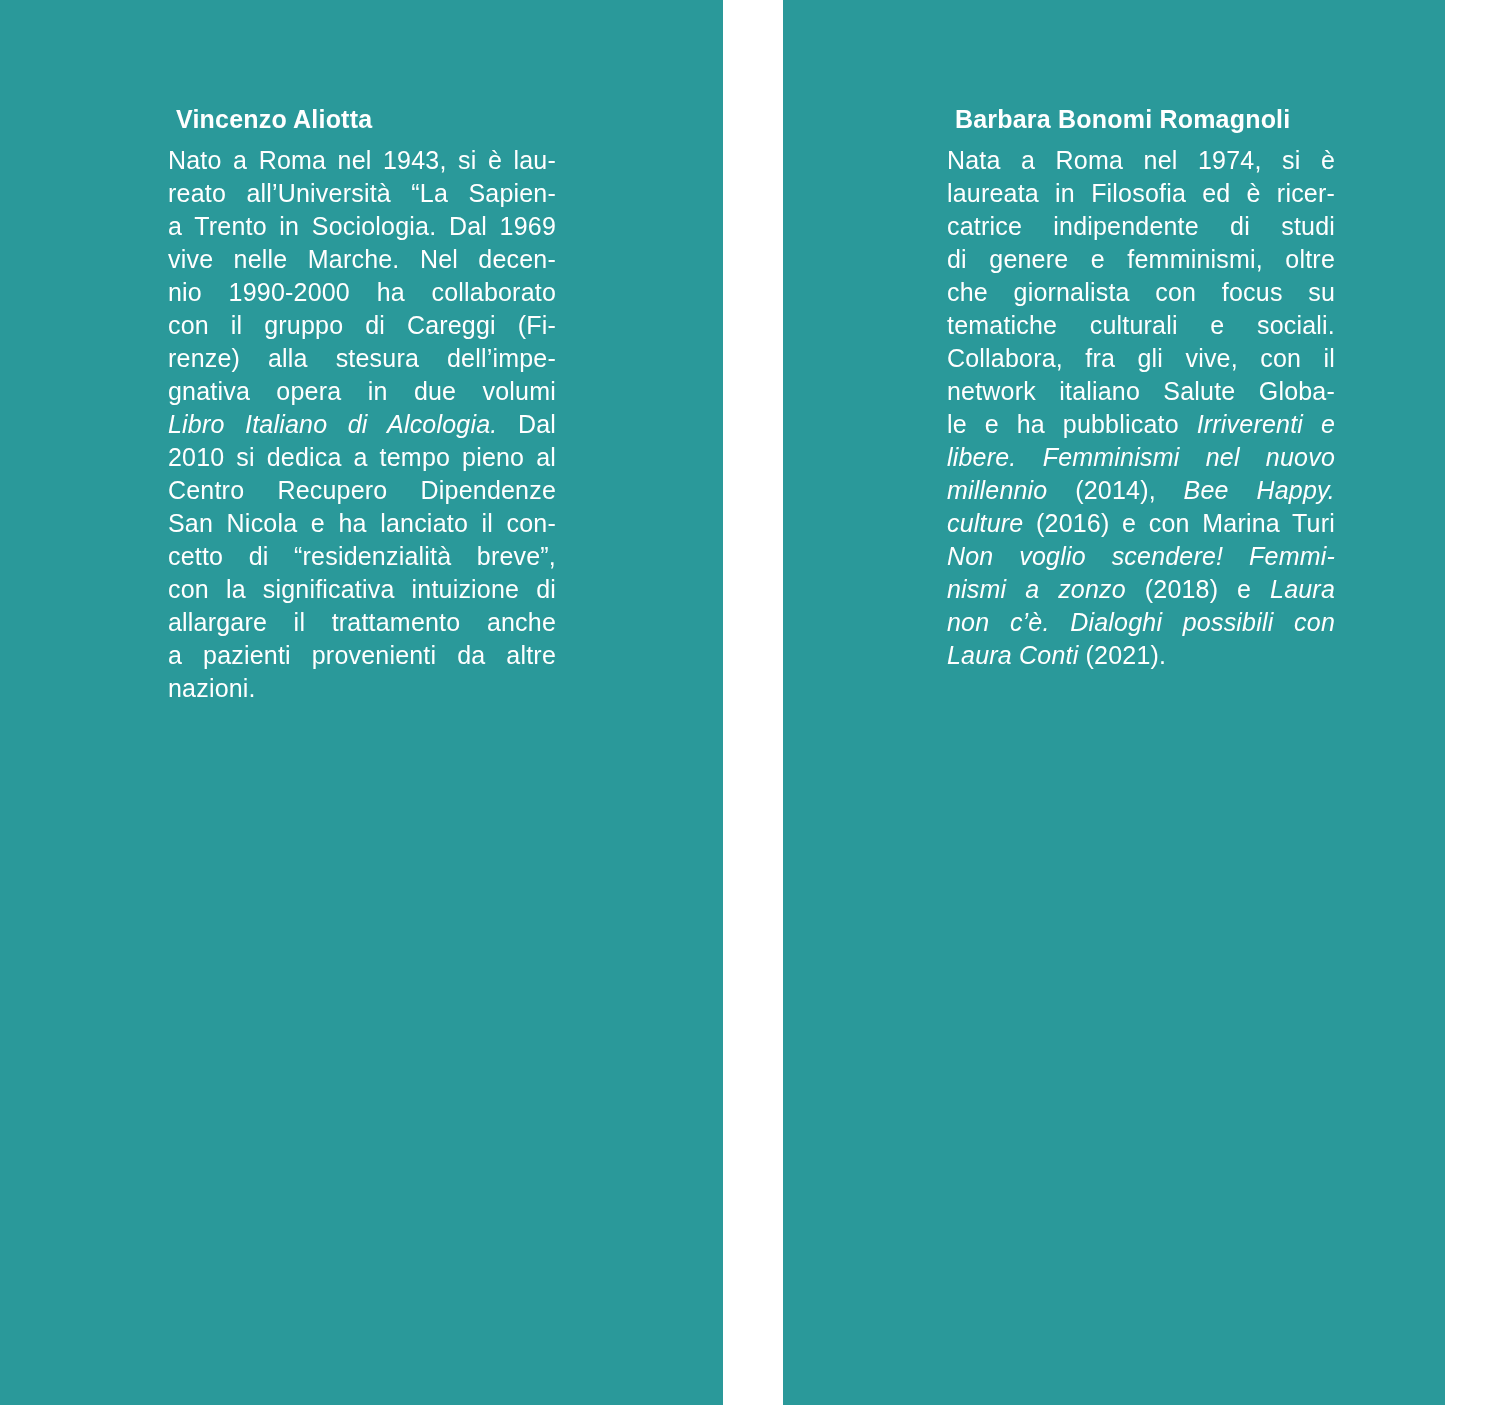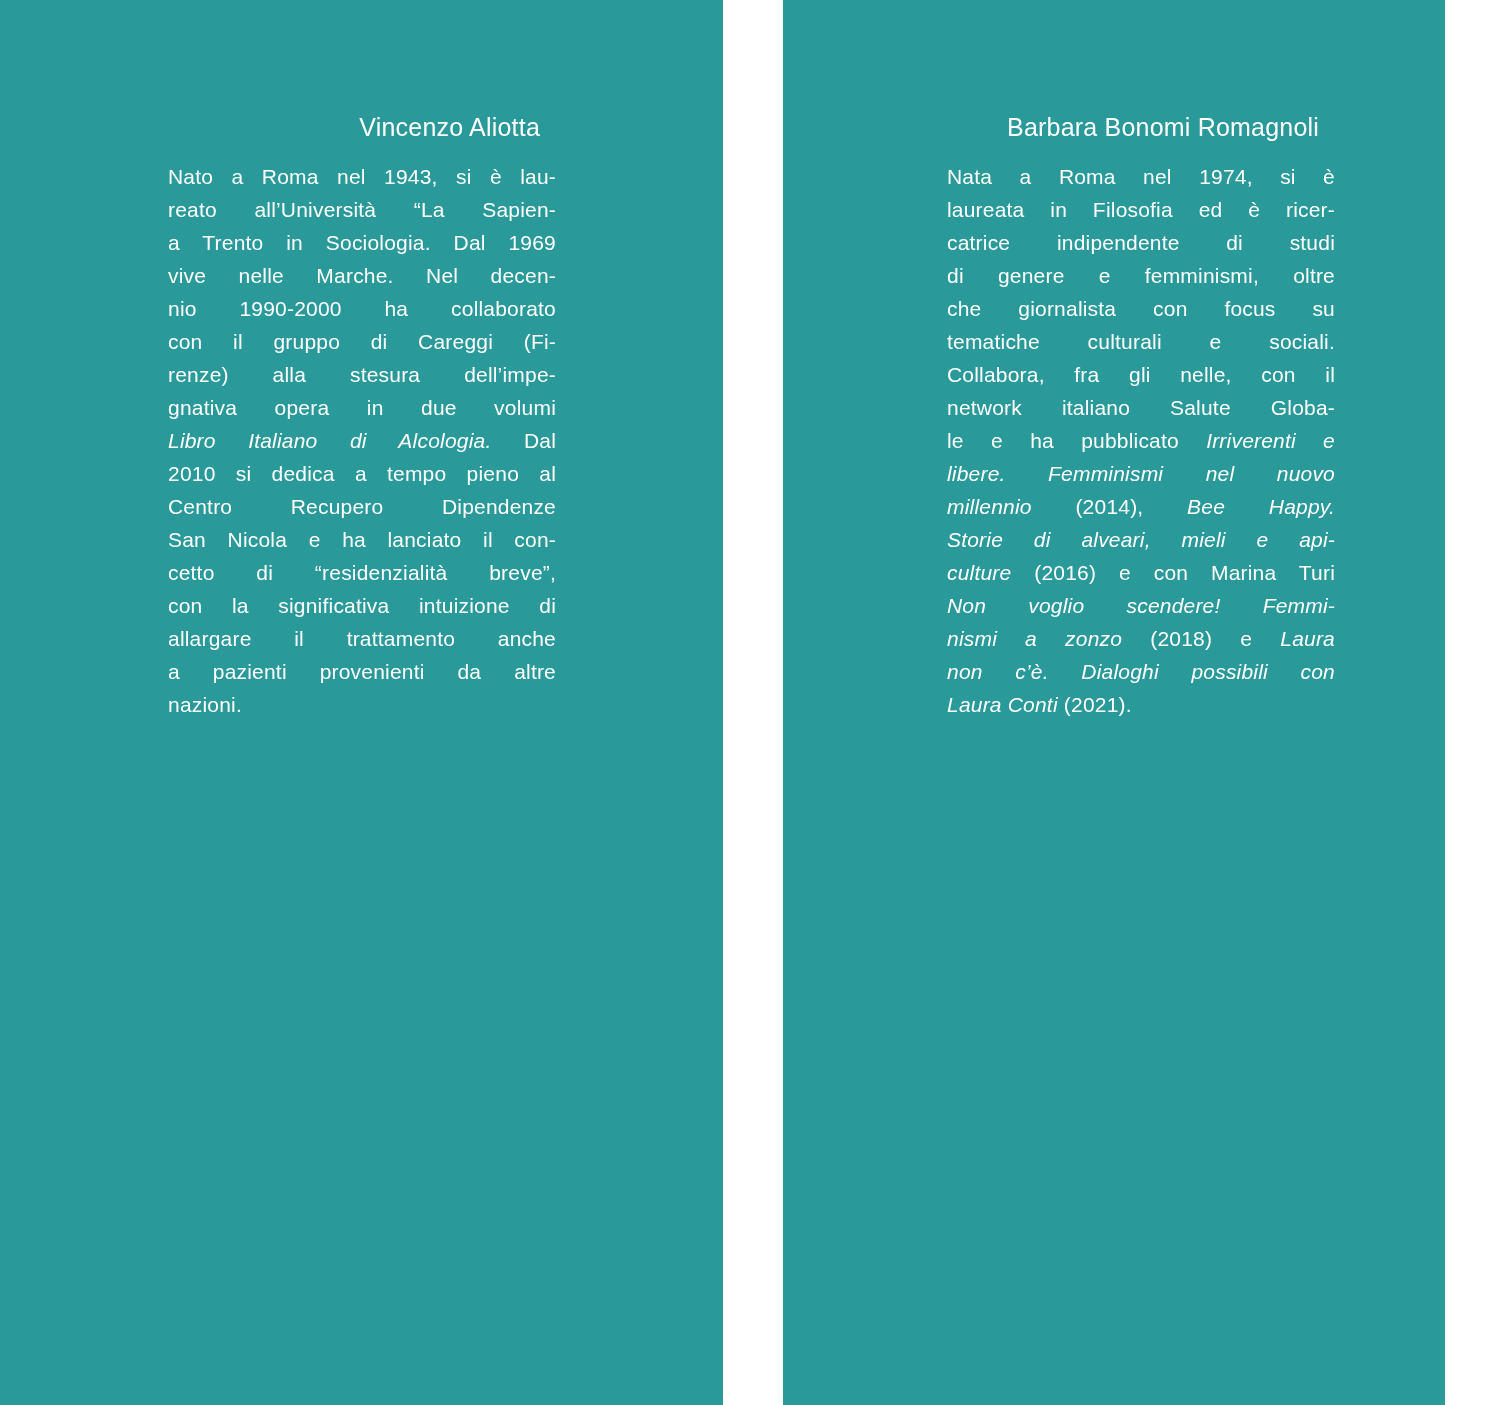--- a/index.html
+++ b/index.html
@@ -39,29 +39,29 @@
   }
   .bio {
     position: absolute;
     top: 95px;
     width: 388px;
     color: #ffffff;
   }
   .panel-left .bio { left: 168px; }
   .panel-right .bio { left: 164px; }
   .bio-heading {
-    margin: 16px;
+    margin: 8px;
     font-size: 25px;
     line-height: 33px;
-    font-weight: normal;
+    font-weight: bold;
     letter-spacing: 0.2px;
-    text-align: right;
+    text-align: left;
   }
   .line {
-    font-size: 21px;
+    font-size: 25px;
     line-height: 33px;
     letter-spacing: 0.2px;
     text-align: justify;
     text-align-last: justify;
     white-space: normal;
   }
   .line.last {
     text-align: center;
     text-align-last: left;
   }
@@ -104,26 +104,25 @@
   <section class="panel panel-right">
     <div class="bio">
       <h2 class="bio-heading">Barbara Bonomi Romagnoli</h2>
       <div class="bio-lines">
           <div class="line"><span>Nata a Roma nel 1974, si è</span></div>
           <div class="line"><span>laureata in Filosofia ed è ricer-</span></div>
           <div class="line"><span>catrice indipendente di studi</span></div>
           <div class="line"><span>di genere e femminismi, oltre</span></div>
           <div class="line"><span>che giornalista con focus su</span></div>
           <div class="line"><span>tematiche culturali e sociali.</span></div>
-          <div class="line"><span>Collabora, fra gli nelle, con il</span></div>
+          <div class="line"><span>Collabora, fra gli vive, con il</span></div>
           <div class="line"><span>network italiano Salute Globa-</span></div>
           <div class="line"><span>le e ha pubblicato </span><span class="it">Irriverenti e</span></div>
           <div class="line"><span class="it">libere. Femminismi nel nuovo</span></div>
           <div class="line"><span class="it">millennio</span><span> (2014), </span><span class="it">Bee Happy.</span></div>
-          <div class="line"><span class="it">Storie di alveari, mieli e api-</span></div>
           <div class="line"><span class="it">culture</span><span> (2016) e con Marina Turi</span></div>
           <div class="line"><span class="it">Non voglio scendere! Femmi-</span></div>
           <div class="line"><span class="it">nismi a zonzo</span><span> (2018) e </span><span class="it">Laura</span></div>
           <div class="line"><span class="it">non c’è. Dialoghi possibili con</span></div>
           <div class="line last"><span class="it">Laura Conti</span><span> (2021).</span></div>
         </div>
     </div>
   </section>
 
 </div>

